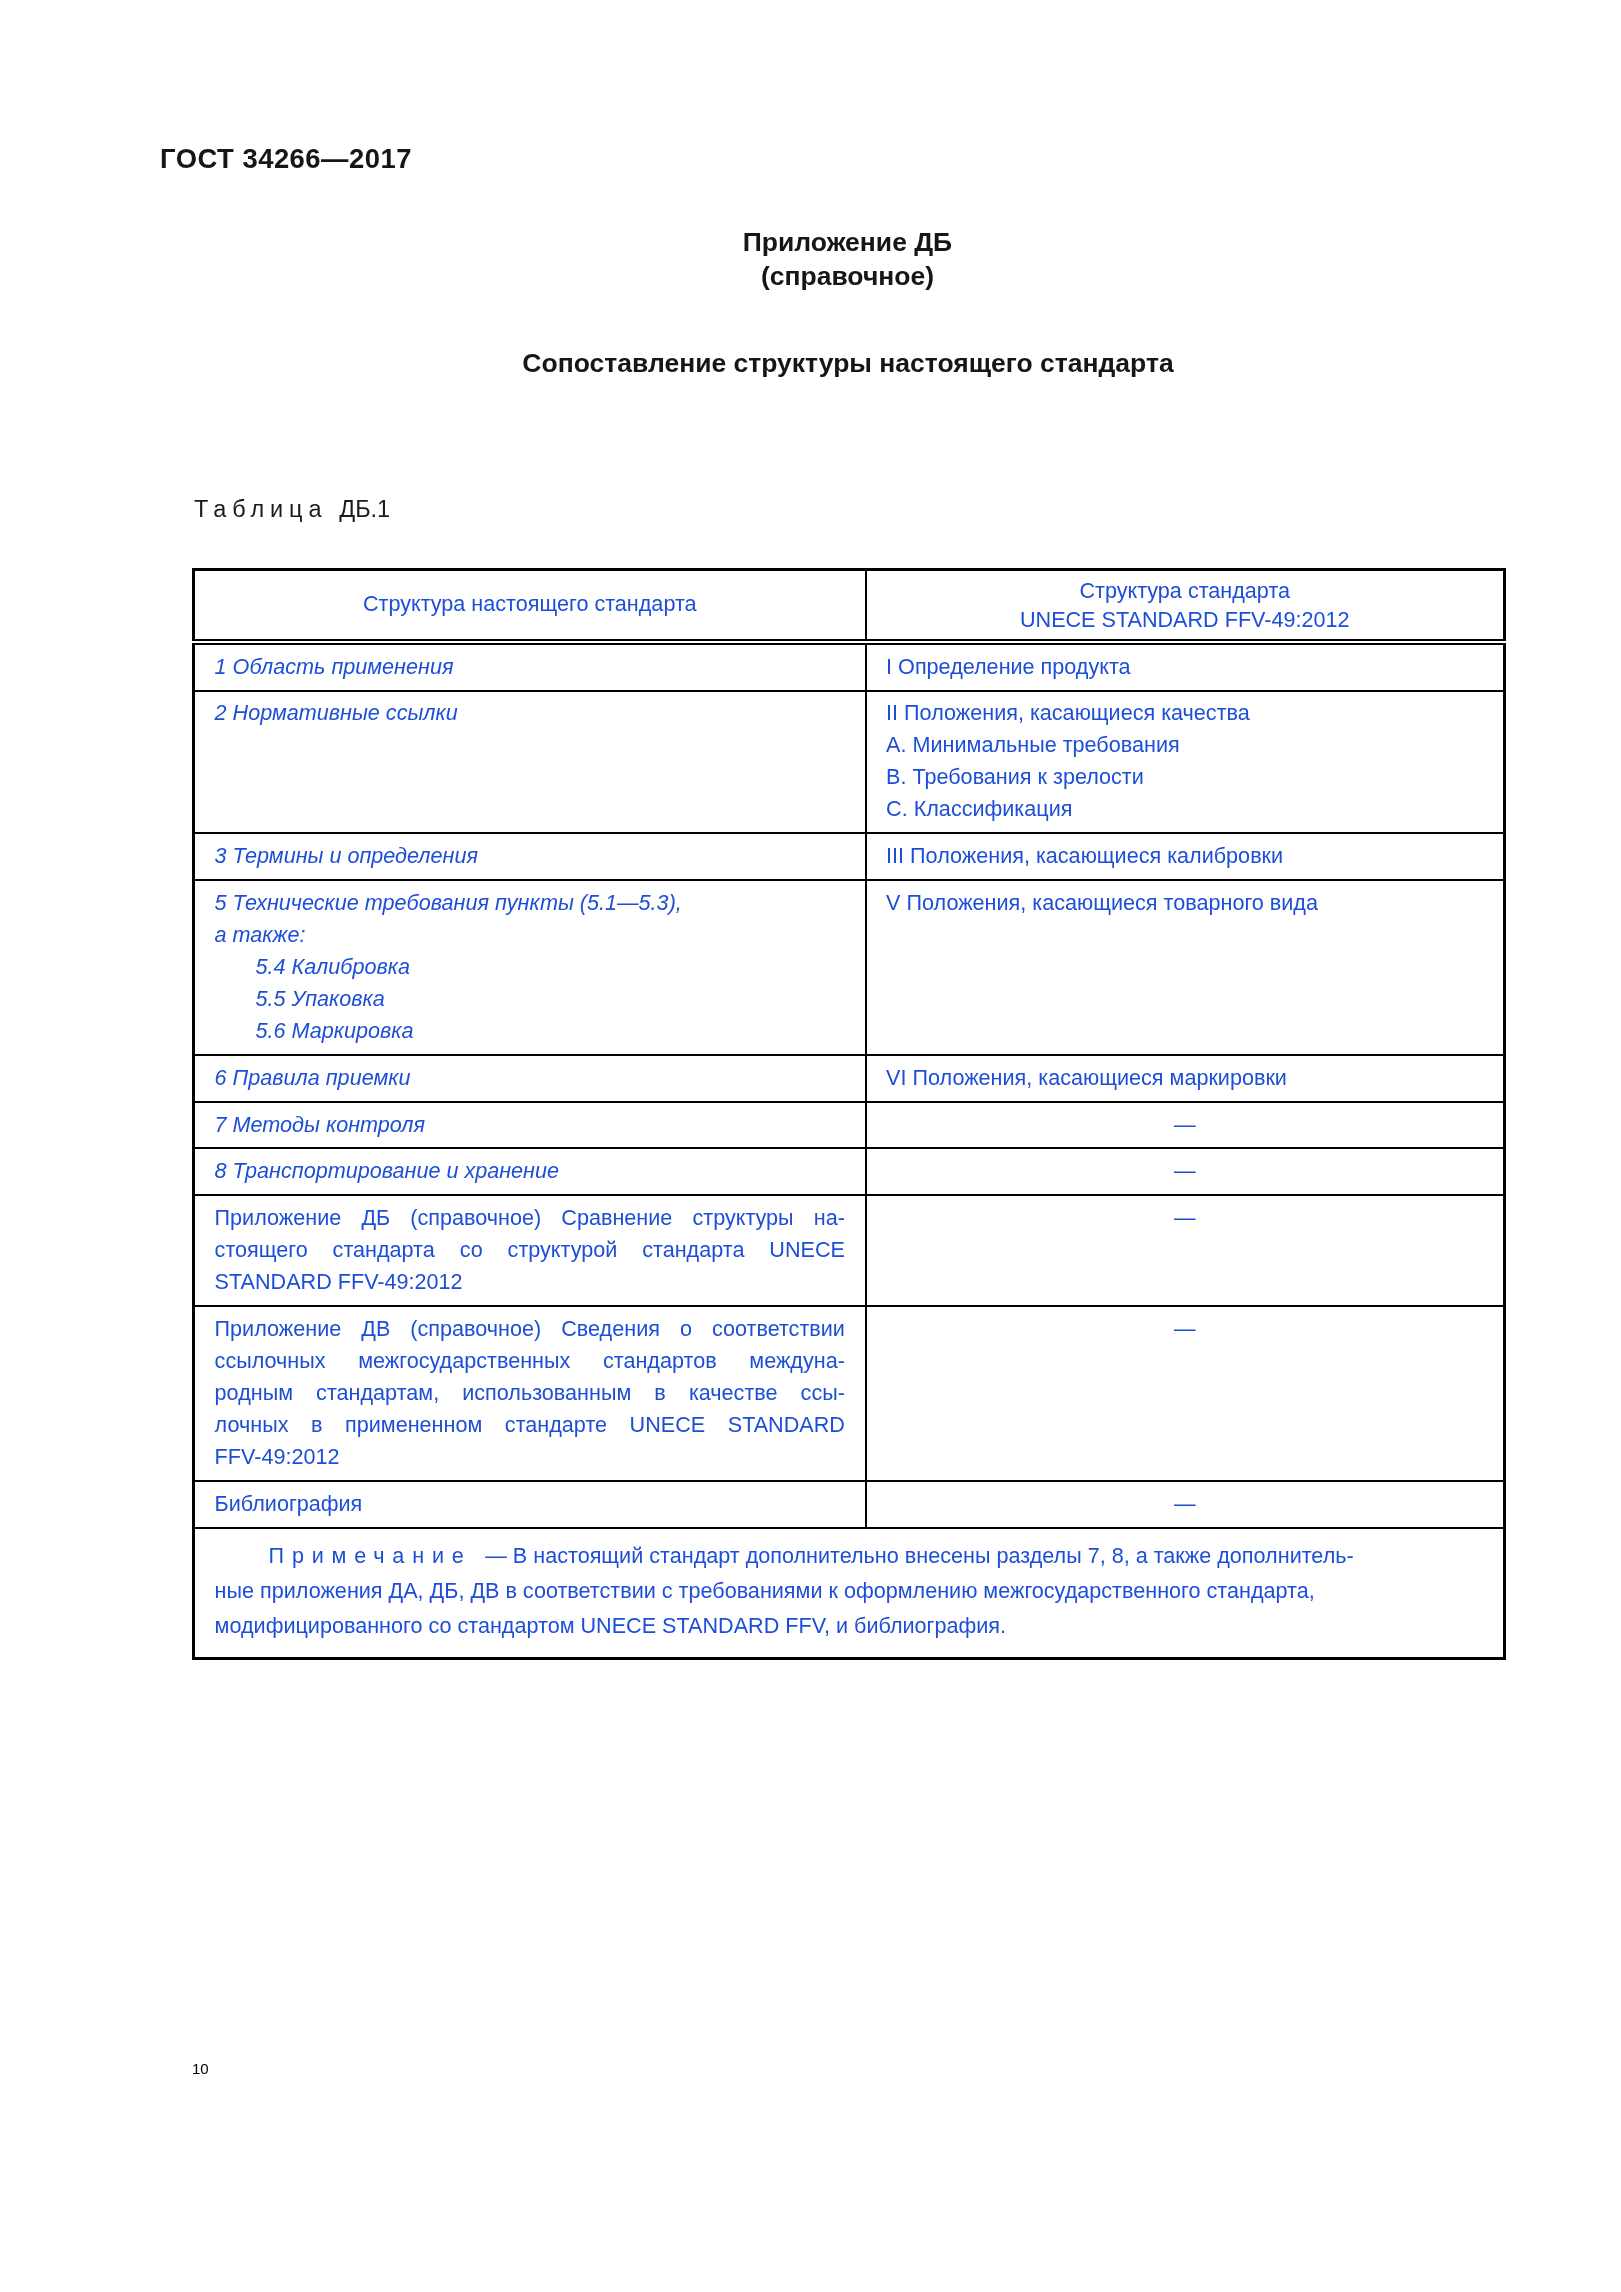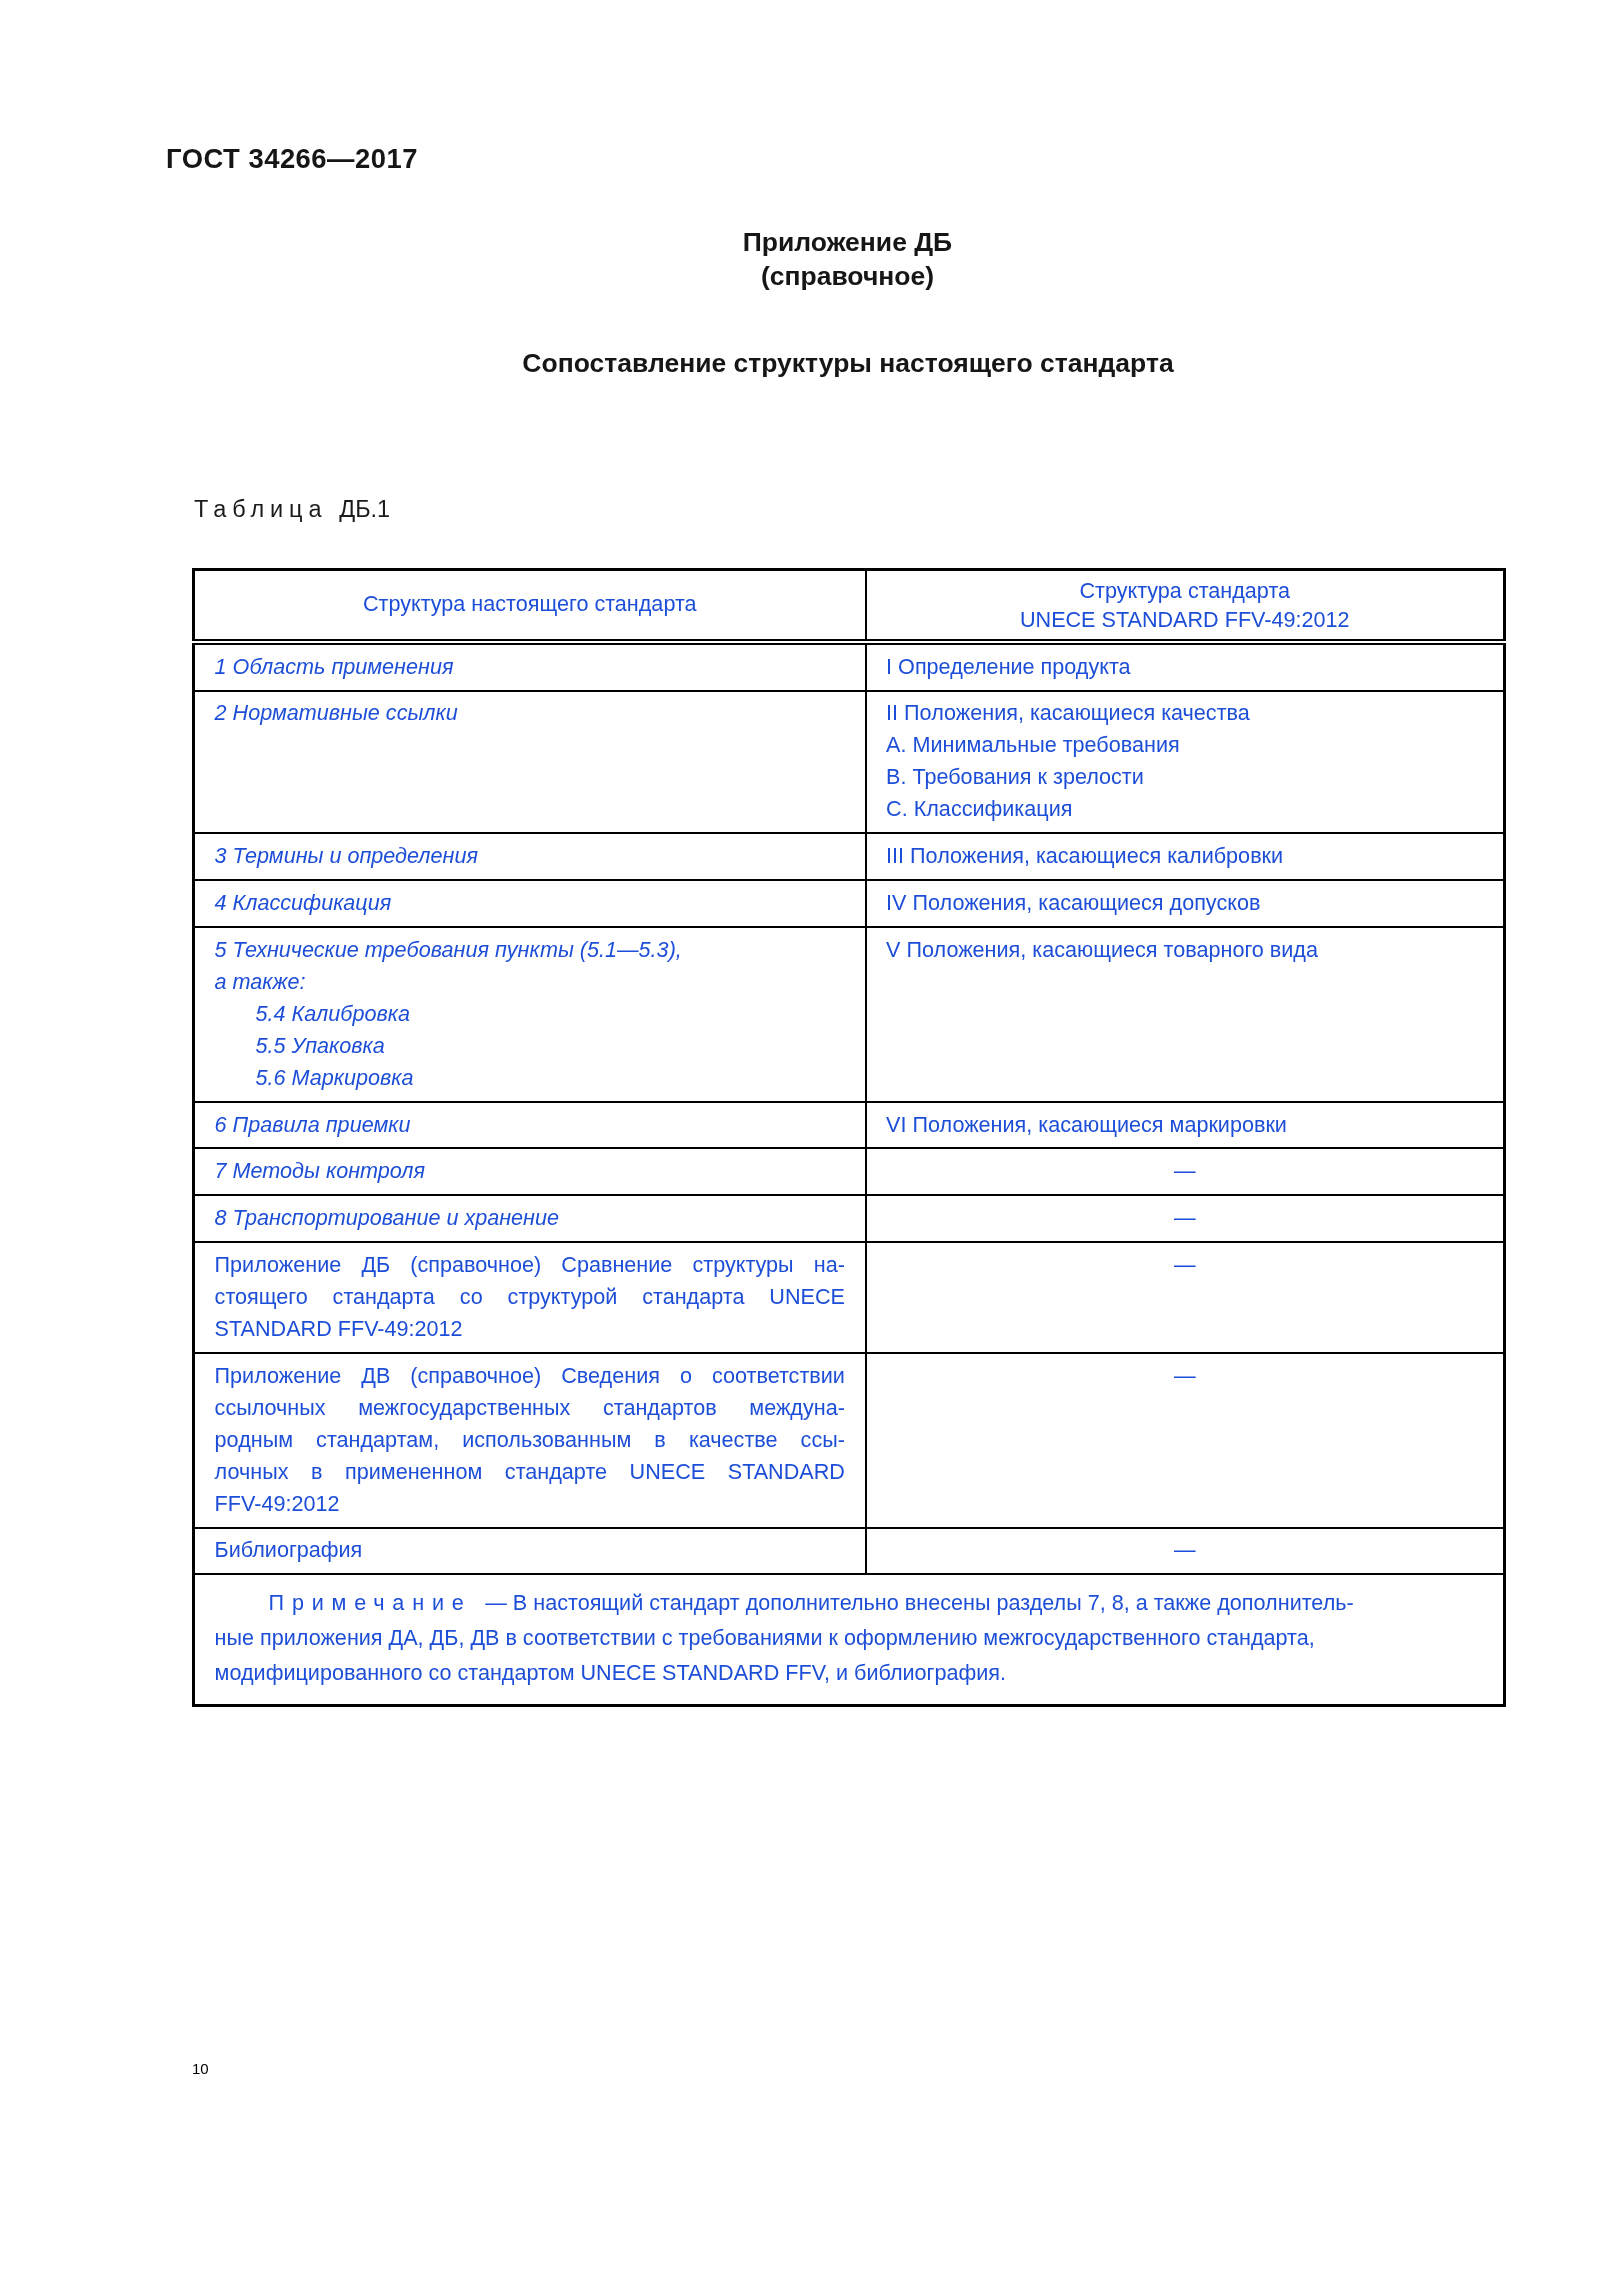--- a/index.html
+++ b/index.html
@@ -3,21 +3,21 @@
 <meta charset="utf-8">
 <style>
   html,body{margin:0;padding:0;}
   body{
     width:1621px;height:2293px;position:relative;background:#ffffff;
     font-family:"Liberation Sans","DejaVu Sans",sans-serif;color:#161616;
     -webkit-font-smoothing:antialiased;
   }
   .sheet{position:absolute;inset:0;background:#fff;}
   .doc-number{
-    position:absolute;left:166px;top:143px;
+    position:absolute;left:160px;top:143px;
     font-size:27.4px;font-weight:bold;letter-spacing:0.5px;white-space:nowrap;
   }
   .appendix-block{
     position:absolute;left:192px;width:1311px;top:225px;
     text-align:center;font-size:26.5px;font-weight:bold;line-height:34px;
   }
   .title-block{
     position:absolute;left:147px;width:1402px;top:345px;
     text-align:center;font-size:26.5px;font-weight:bold;line-height:36px;
   }
@@ -122,28 +122,20 @@
 
     <tr>
       <td class="ital">
         <div class="ln">3 Термины и определения</div>
       </td>
       <td>
         <div class="ln">III Положения, касающиеся калибровки</div>
       </td>
     </tr>
 
-    <tr>
-      <td class="ital">
-        <div class="ln">4 Классификация</div>
-      </td>
-      <td>
-        <div class="ln">IV Положения, касающиеся допусков</div>
-      </td>
-    </tr>
 
     <tr>
       <td class="ital">
         <div class="ln">5 Технические требования пункты (5.1—5.3),</div>
         <div class="ln">а также:</div>
         <div class="ln ind">5.4 Калибровка</div>
         <div class="ln ind">5.5 Упаковка</div>
         <div class="ln ind">5.6 Маркировка</div>
       </td>
       <td>

